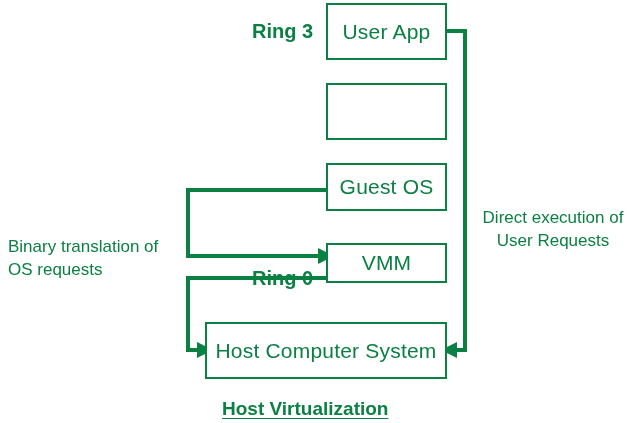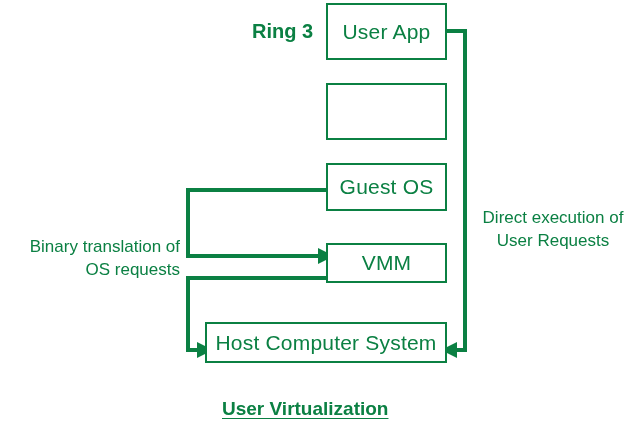--- a/index.html
+++ b/index.html
@@ -40,21 +40,21 @@
   }
   .side-label {
     position: absolute;
     color: #0b8043;
     font-size: 17px;
     font-weight: 400;
     line-height: 1.35;
     white-space: pre-line;
     z-index: 4;
   }
-  .side-label.right-align { text-align: right; }
+  .side-label.right-align { }
   .side-label.center-align { text-align: center; }
   .diagram-title {
     position: absolute;
     color: #0b8043;
     font-size: 19px;
     font-weight: bold;
     text-decoration: underline;
     text-underline-offset: 3px;
     white-space: nowrap;
     z-index: 4;
@@ -87,28 +87,29 @@
   </svg>
 
   <div class="node-box" style="left:326px; top:3px; width:121px; height:57px;">User App</div>
 
   <div class="node-box" style="left:326px; top:83px; width:121px; height:57px;"></div>
 
   <div class="node-box" style="left:326px; top:163px; width:121px; height:48px;">Guest OS</div>
 
   <div class="node-box" style="left:326px; top:243px; width:121px; height:40px;">VMM</div>
 
-  <div class="node-box" style="left:205px; top:322px; width:242px; height:41px;">Host Computer System</div>
+  <div class="node-box" style="left:205px; top:322px; width:242px; height:57px;">Host Computer System</div>
 
   <div class="ring-label" style="left:252px; top:20px;">Ring 3</div>
 
 
 
+  <div class="ring-label" style="left:252px; top:267px;">Ring 0</div>
 
   <div class="side-label right-align" style="left:8px; top:236px; width:172px;">Binary translation of
 OS requests</div>
 
   <div class="side-label center-align" style="left:473px; top:167px; width:160px;margin-top:40px;">Direct execution of
 User Requests</div>
 
-  <div class="diagram-title" style="left:222px; top:398px;">User Virtualization</div>
+  <div class="diagram-title" style="left:222px; top:398px;">Host Virtualization</div>
 
 </div>
 
 </body></html>

